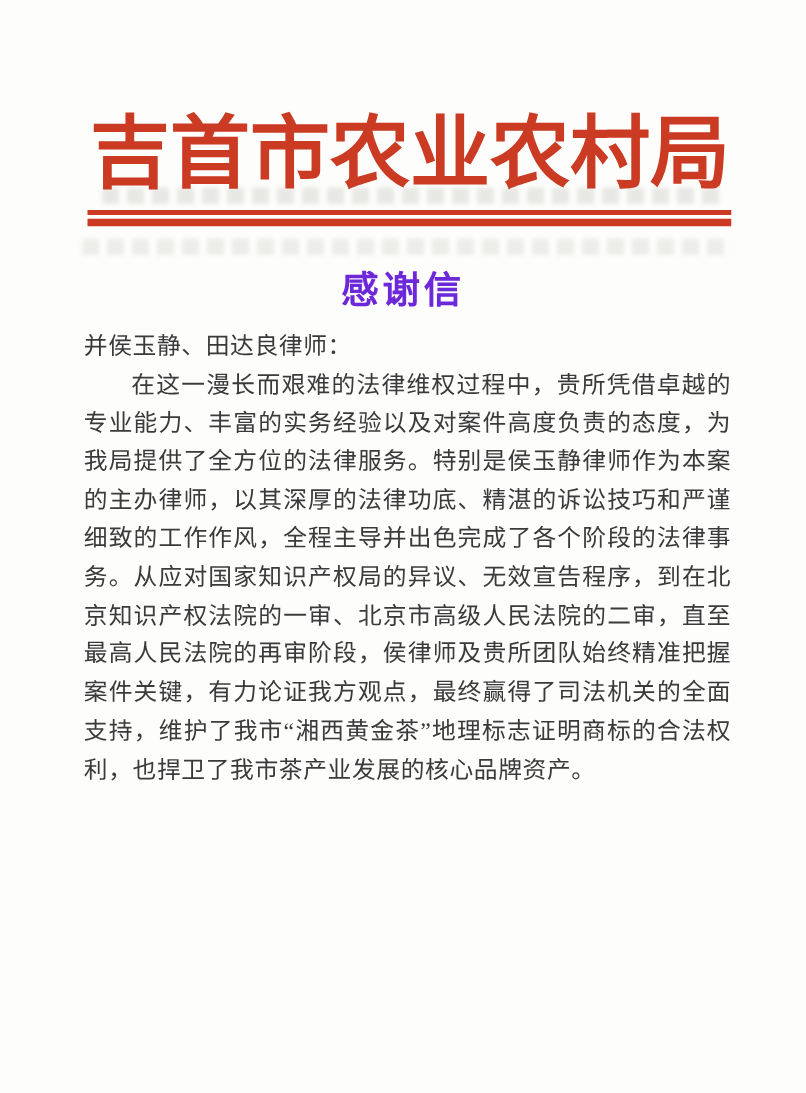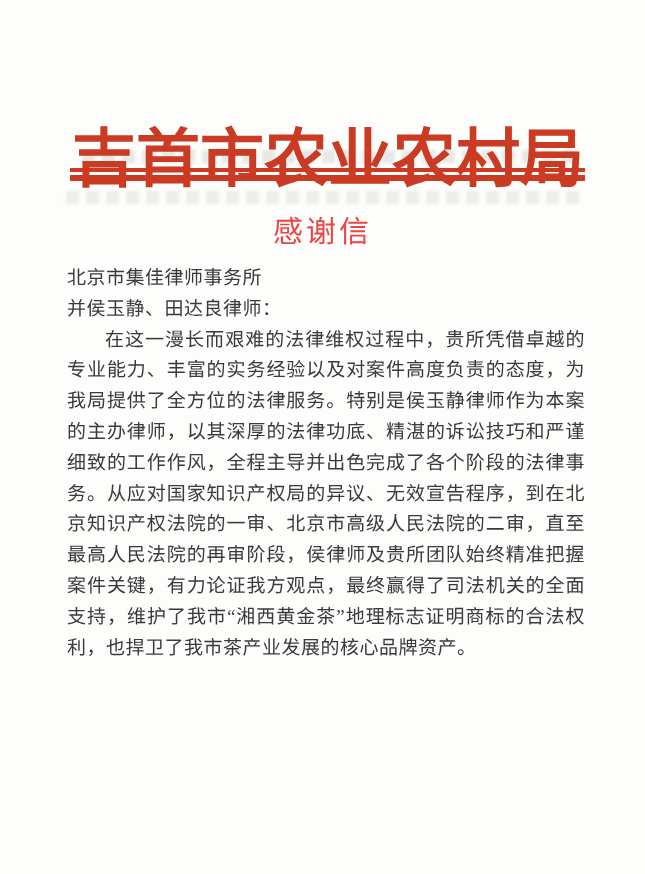--- a/index.html
+++ b/index.html
@@ -25,21 +25,20 @@
     width: 508px;
     height: 88px;
     font-size: 64px;
     line-height: 88px;
     font-weight: bold;
     color: #cb3a22;
     text-align: justify;
     text-align-last: justify;
     white-space: nowrap;
     z-index: 2;
-    margin-top: 36px;
   }
   .rule {
     position: absolute;
     left: 70px;
     width: 515px;
     z-index: 2;
   }
   .rule-top    { position: absolute; top: 168px; height: 4px; background: #cb3a22; }
   .rule-bottom { position: absolute; top: 175px; height: 6px; background: #cb3a22; }
 
@@ -60,23 +59,23 @@
   .bleed-2 { top: 191px; left: 66px;  width: 520px; opacity: 0.35; }
 
   
   .doc-title {
     position: absolute;
     top: 207px;
     left: 0;
     width: 100%;
     text-align: center;
     font-size: 30px;
-    font-weight: normal;
+    font-weight: bold;
     letter-spacing: 3px;
-    color: #ef4444;
+    color: #6d28d9;
     z-index: 2;
   }
 
   
   .letter-body {
     position: absolute;
     top: 263px;
     left: 67px;
     width: 518px;
     font-size: 19px;
@@ -99,18 +98,17 @@
   <div class="bleed bleed-2"></div>
 
   <div class="letterhead">吉首市农业农村局</div>
 
   <div class="rule rule-top"></div>
   <div class="rule rule-bottom"></div>
 
   <div class="doc-title">感谢信</div>
 
   <div class="letter-body">
-    <p>北京市集佳律师事务所</p>
     <p>并侯玉静、田达良律师：</p>
     <p class="indent para-2">在这一漫长而艰难的法律维权过程中，贵所凭借卓越的专业能力、丰富的实务经验以及对案件高度负责的态度，为我局提供了全方位的法律服务。特别是侯玉静律师作为本案的主办律师，以其深厚的法律功底、精湛的诉讼技巧和严谨细致的工作作风，全程主导并出色完成了各个阶段的法律事务。从应对国家知识产权局的异议、无效宣告程序，到在北京知识产权法院的一审、北京市高级人民法院的二审，直至最高人民法院的再审阶段，侯律师及贵所团队始终精准把握案件关键，有力论证我方观点，最终赢得了司法机关的全面支持，维护了我市“湘西黄金茶”地理标志证明商标的合法权利，也捍卫了我市茶产业发展的核心品牌资产。</p>
   </div>
 
 </div>
 
 </body></html>

